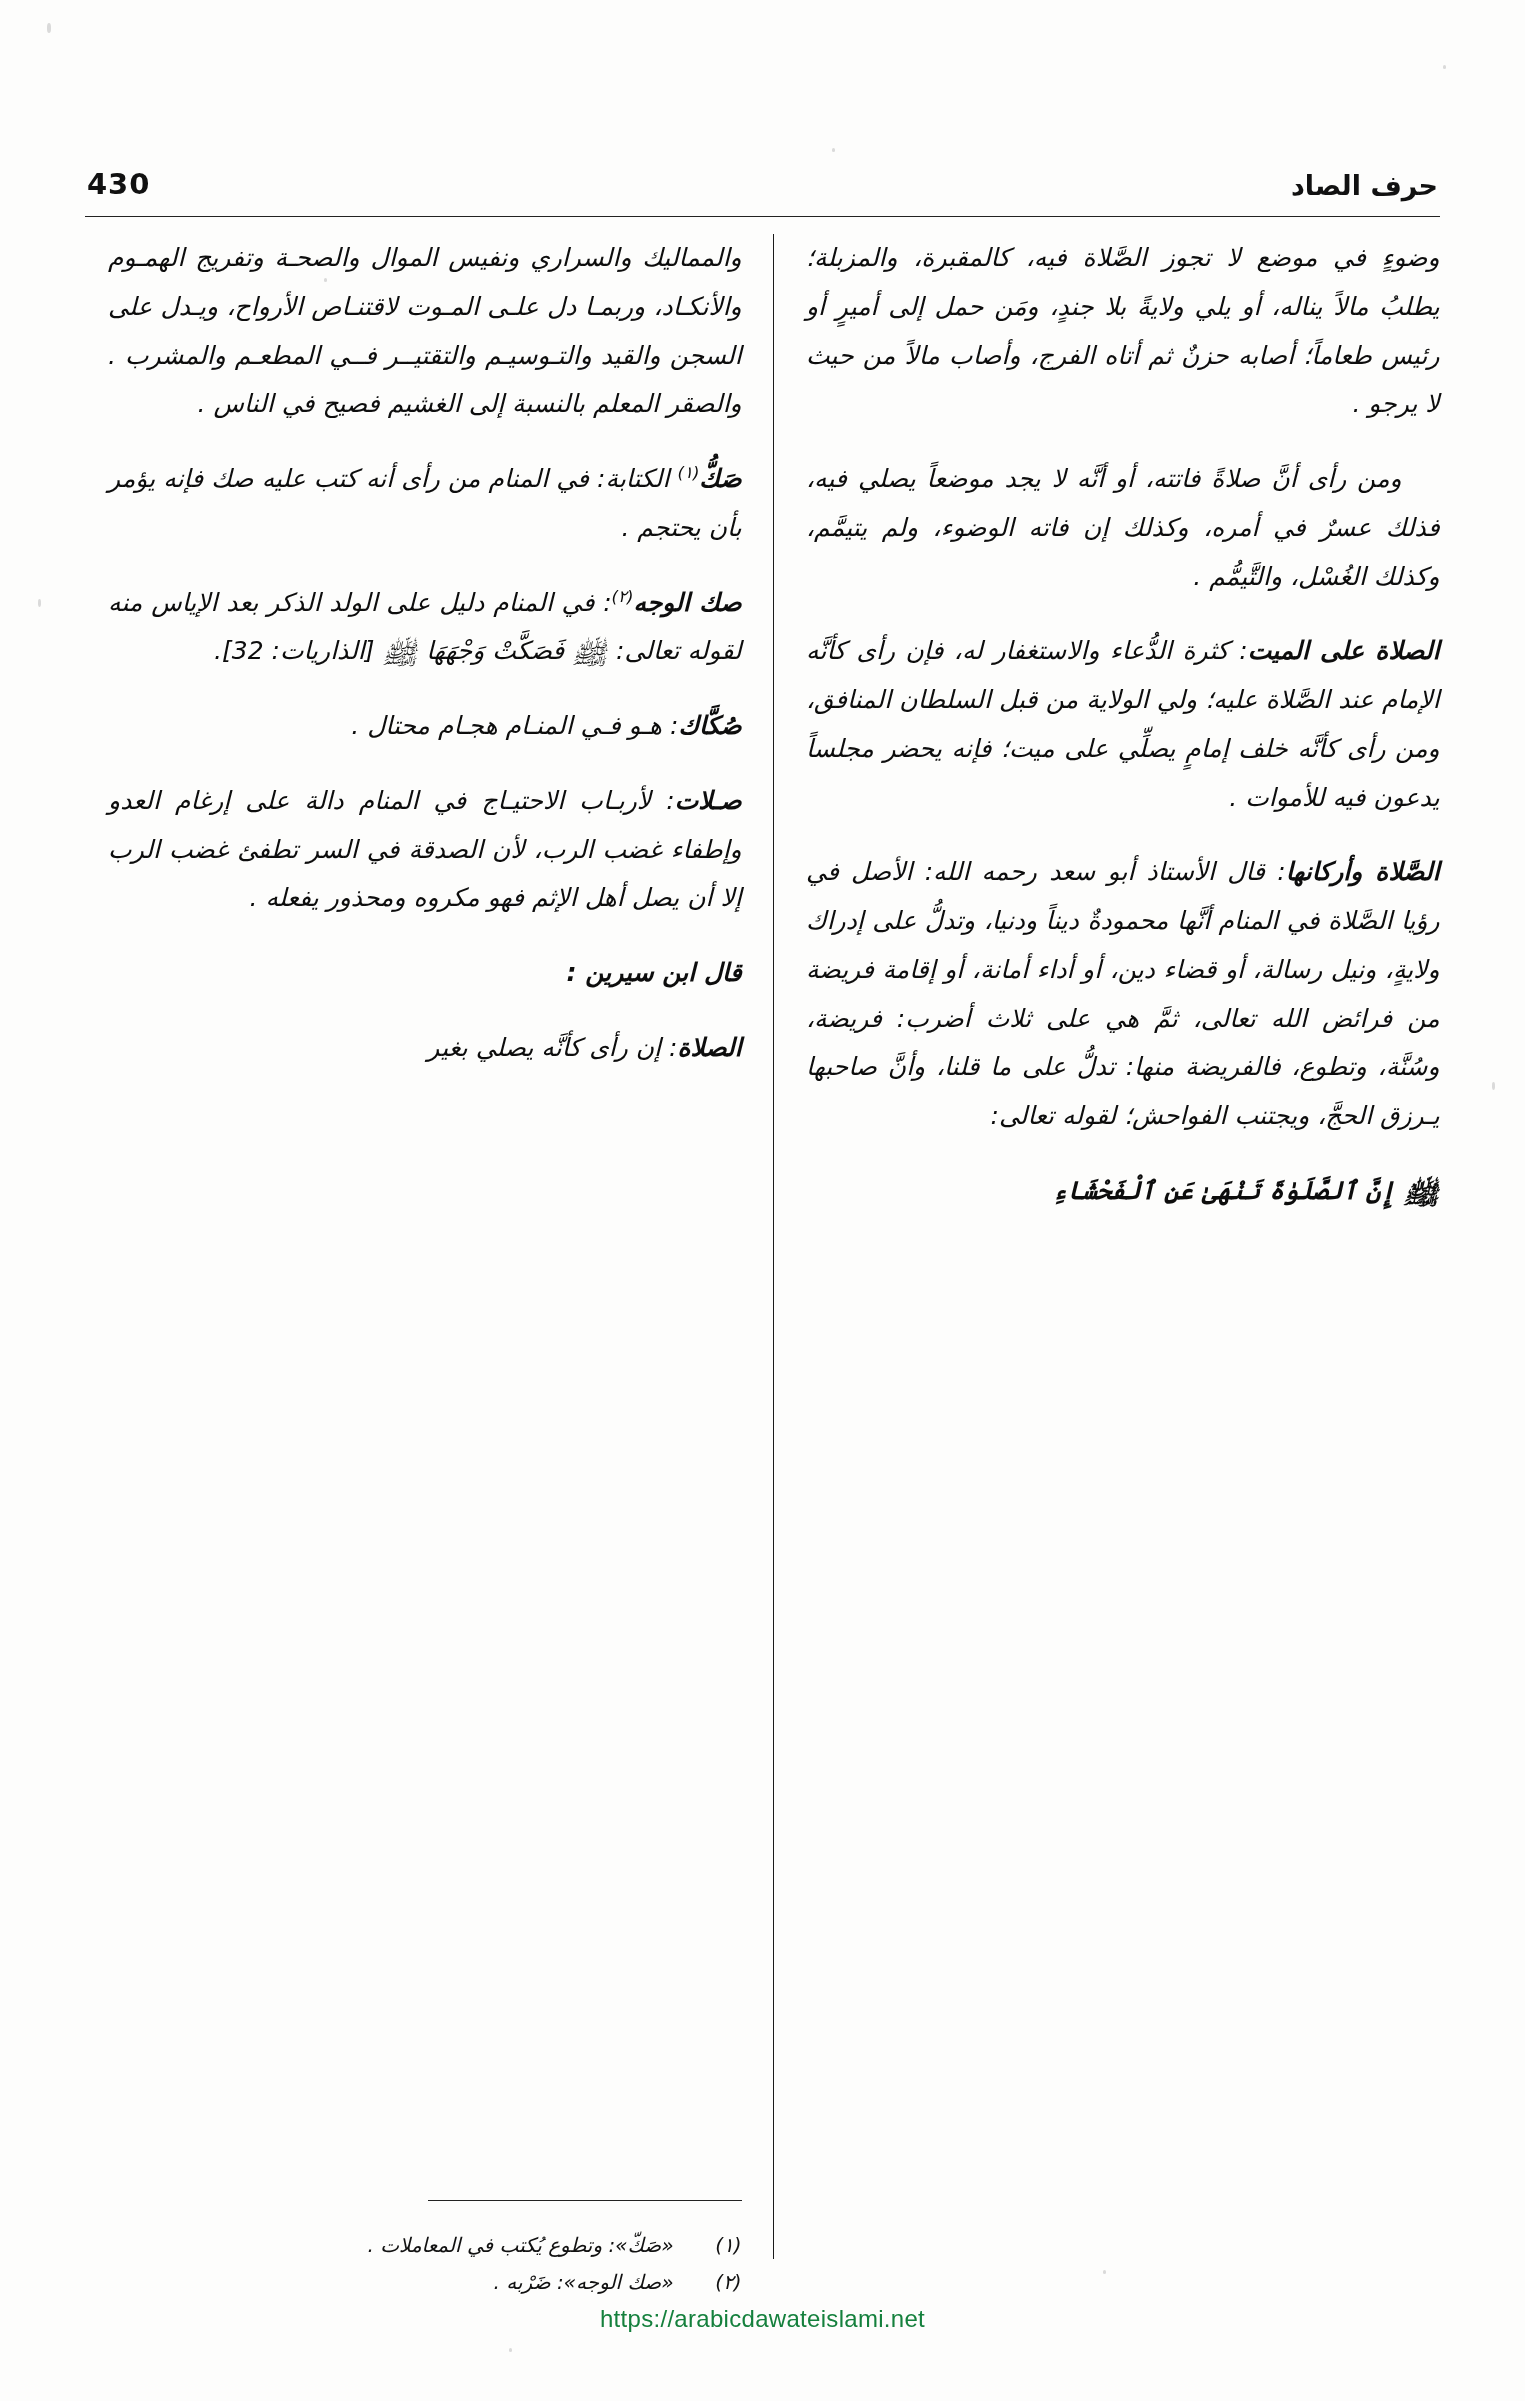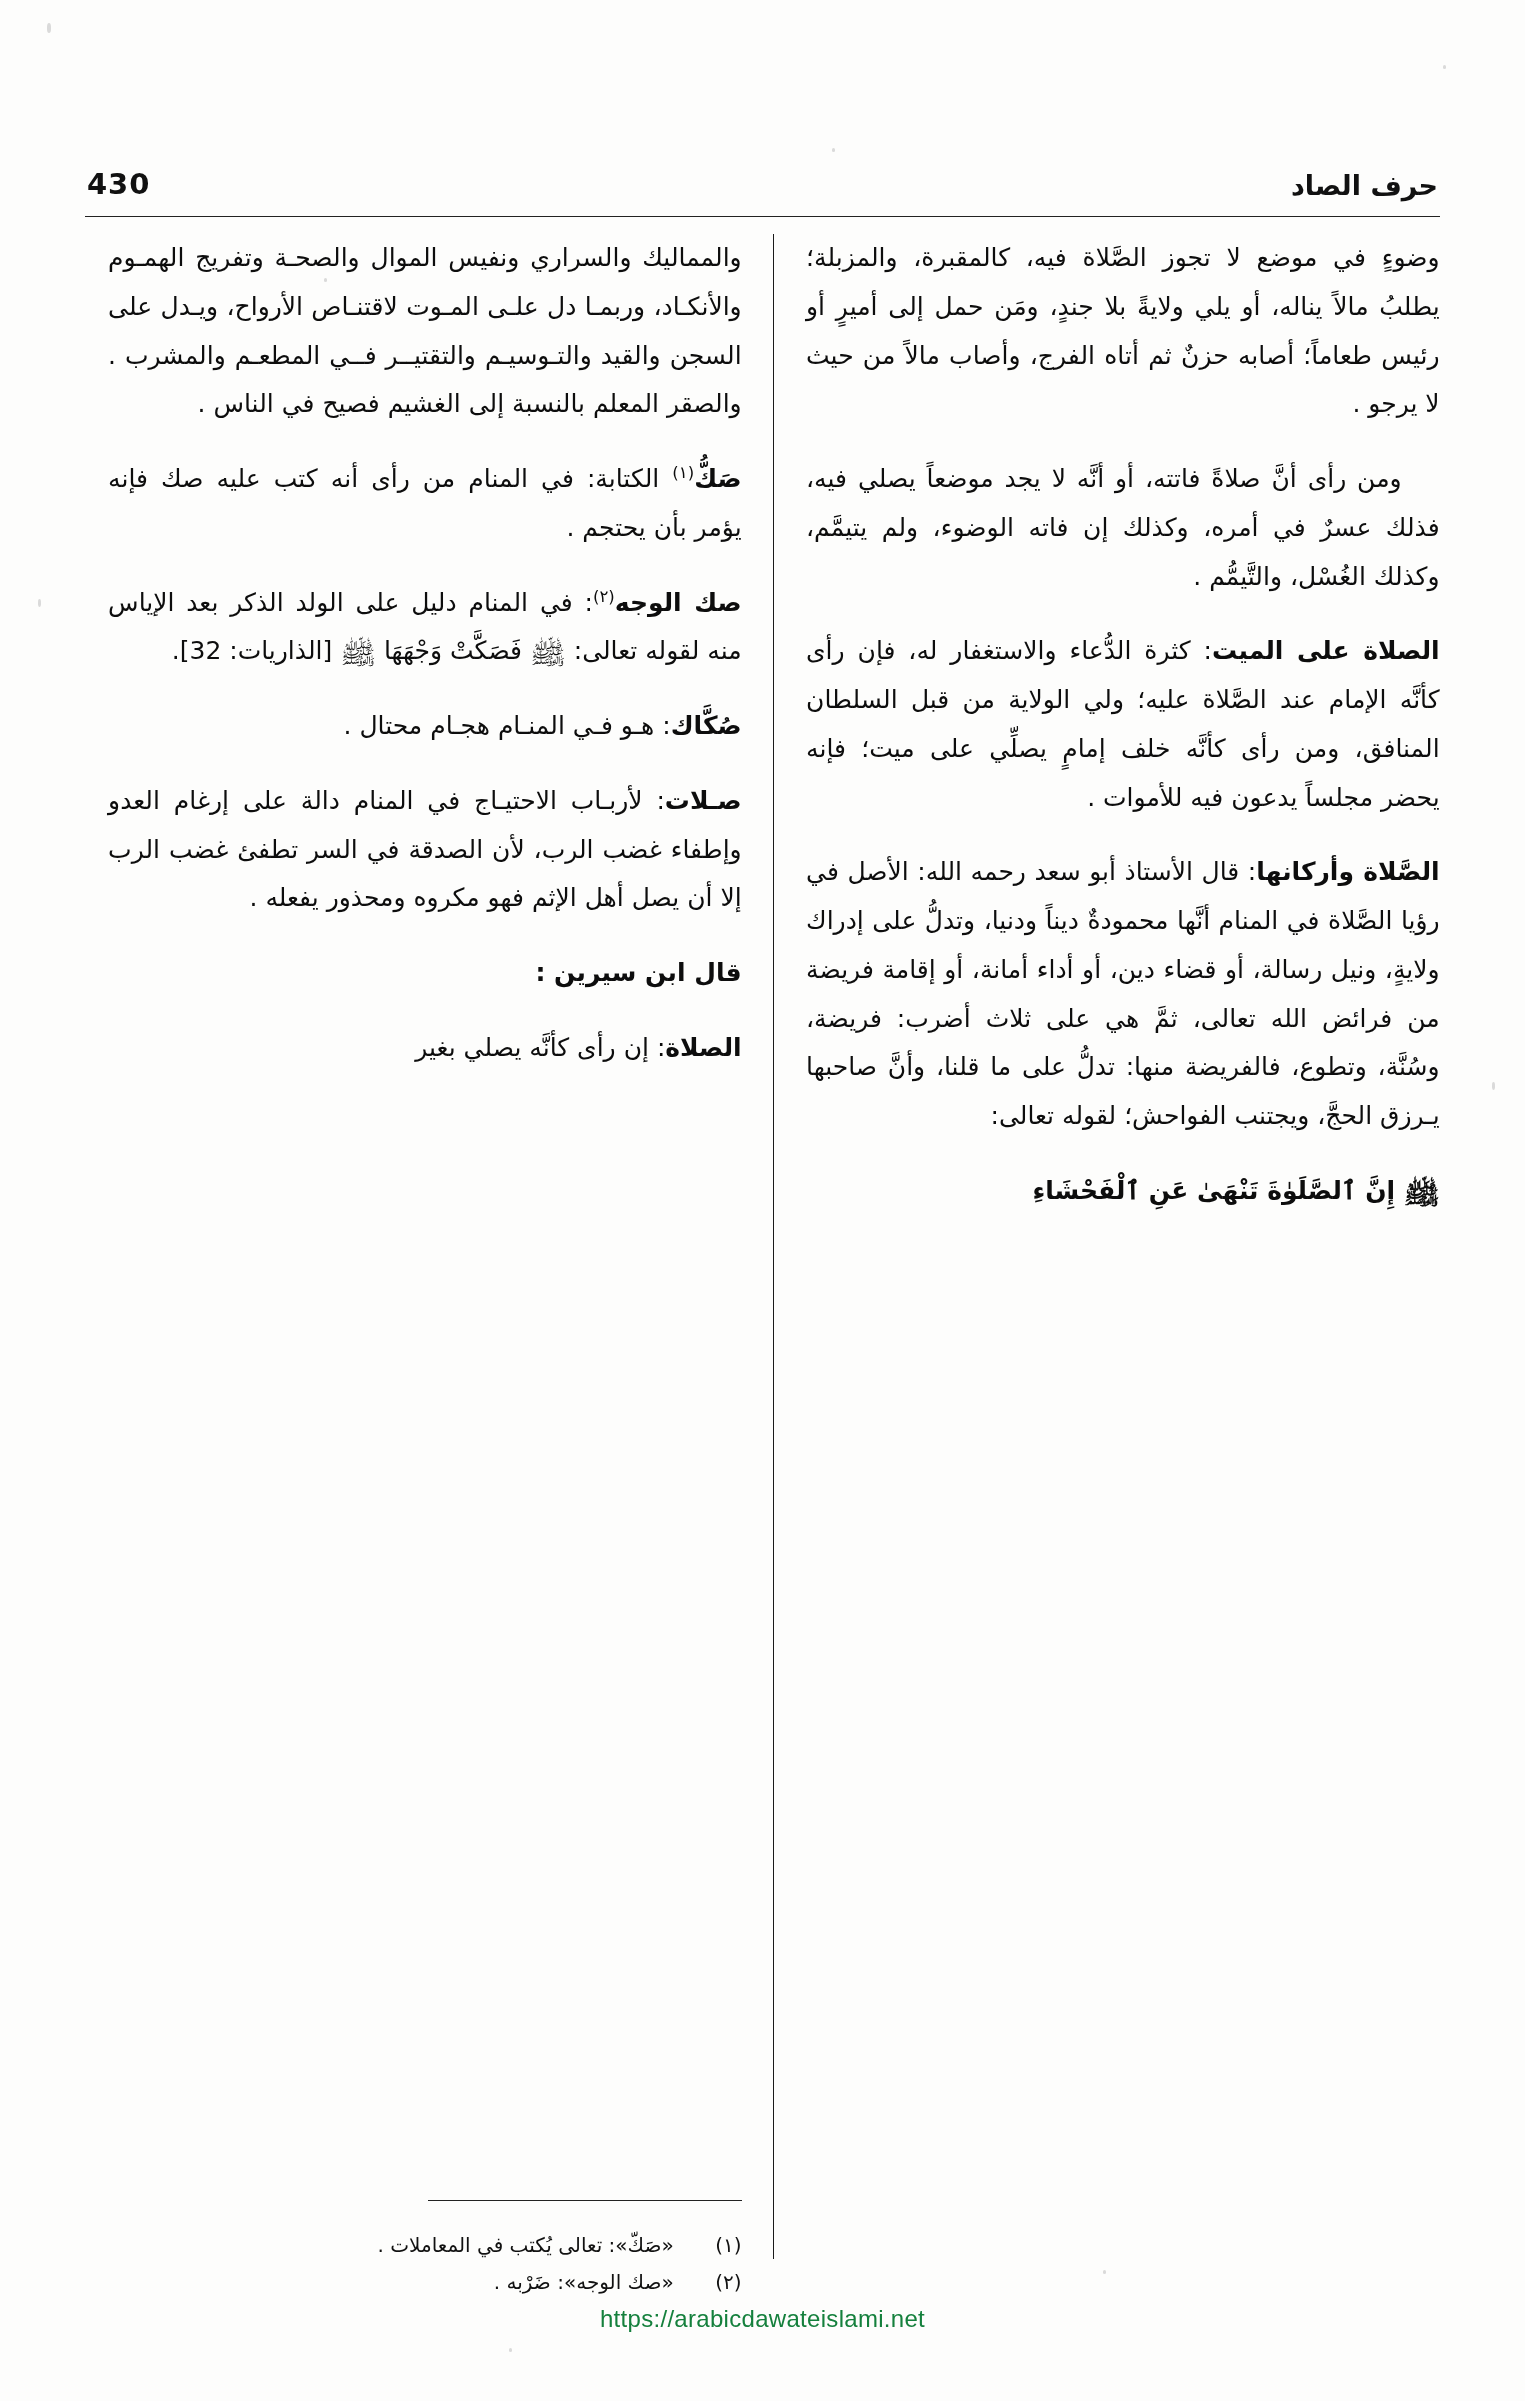--- a/index.html
+++ b/index.html
@@ -68,20 +68,21 @@
     top: 103px;
     right: 24.4px;
     left: 24.4px;
     bottom: 17.5px;
     display: flex;
     direction: rtl;
   }
   .col {
     position: relative;
     box-sizing: border-box;
+    font-style: italic;
   }
   .col-right {
     width: 49%;
     padding-left: 30px;
   }
   .divider {
     width: 0;
     border-right: 1.7px solid #1a1a1a;
     margin: 0 1.7px;
     height: 2025px;
@@ -219,21 +220,21 @@
         <p class="body lemma">قال ابن سيرين :</p>
 
         <p class="body">
           <span class="lemma">الصلاة</span><span>: إن رأى كأنَّه يصلي بغير</span>
         </p>
 
         <div class="fn-rule"></div>
         <div class="footnotes">
           <div class="fn">
             <span class="num">(١)</span>
-            <span>«صَكّ»: تعالى يُكتب في المعاملات .</span>
+            <span>«صَكّ»: وتطوع يُكتب في المعاملات .</span>
           </div>
           <div class="fn">
             <span class="num">(٢)</span>
             <span>«صك الوجه»: ضَرْبه .</span>
           </div>
         </div>
       </div>
 
     </div>
   </div>

